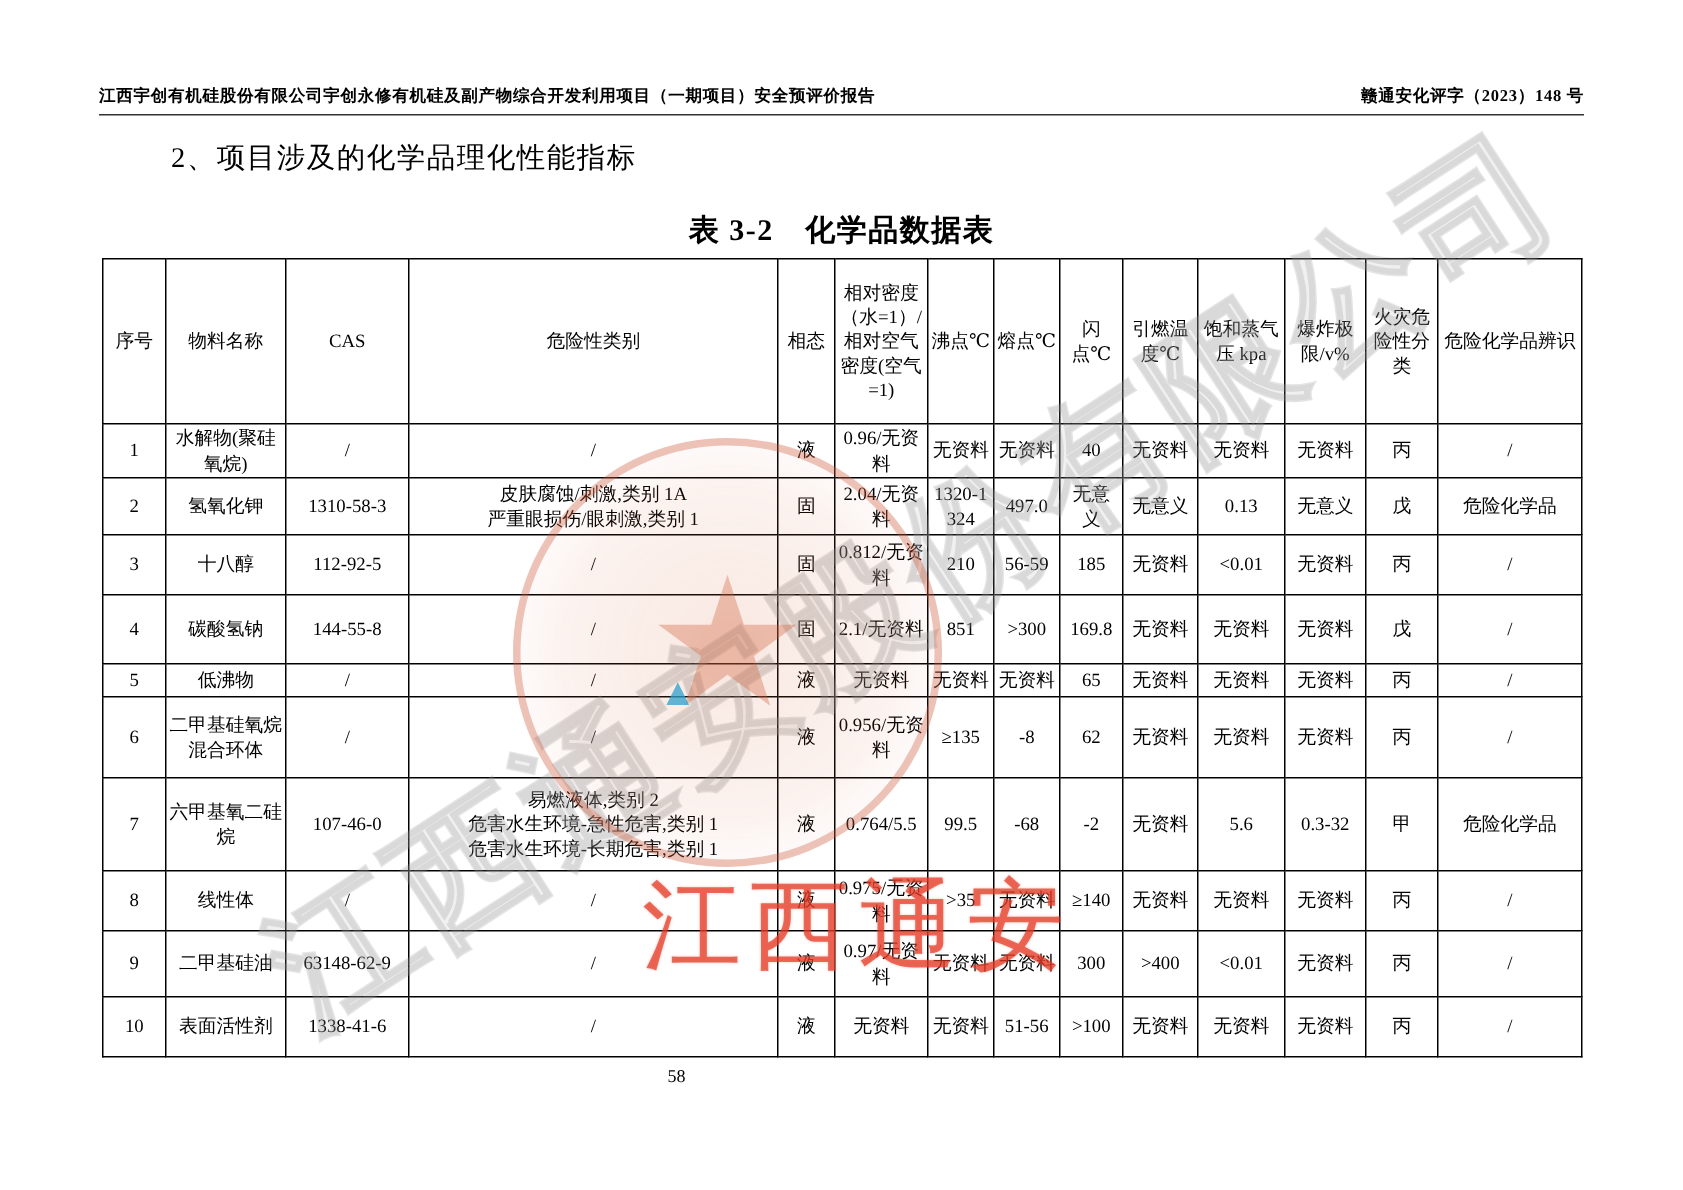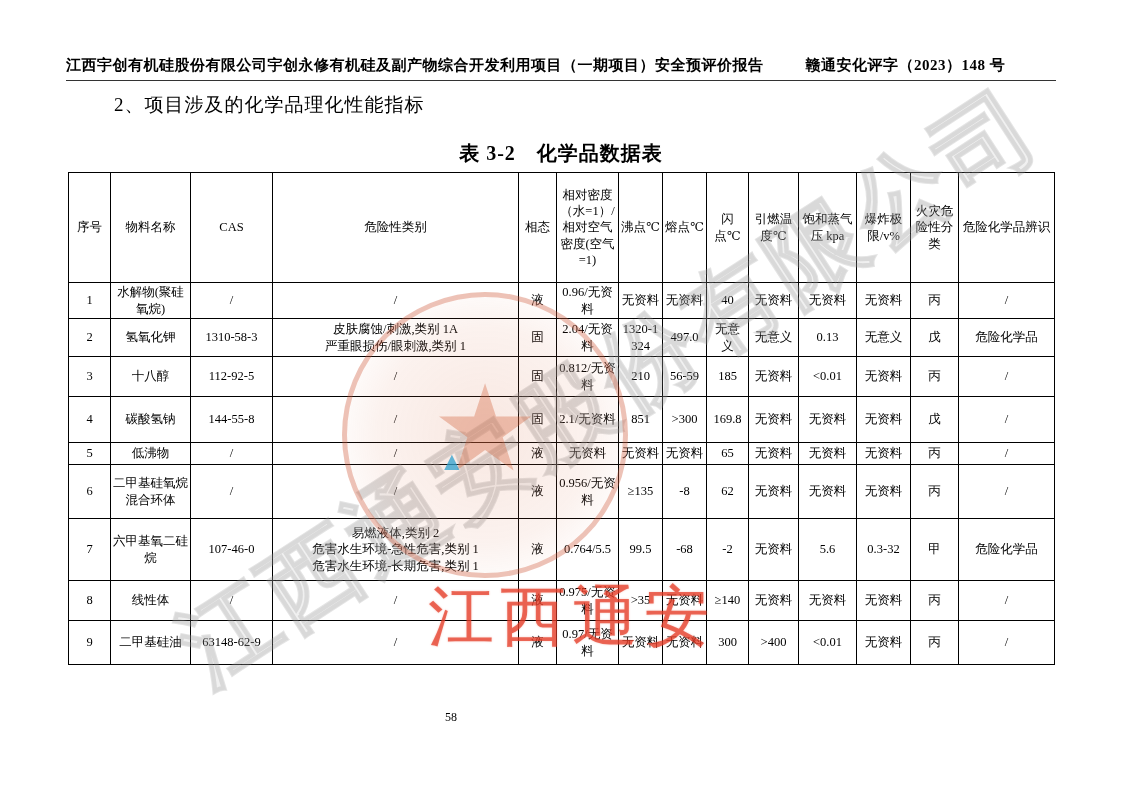--- a/index.html
+++ b/index.html
@@ -3,22 +3,22 @@
 <meta charset="utf-8">
 <style>
   html,body{margin:0;padding:0;}
   body{
     width:1122px;height:793px;background:#ffffff;position:relative;overflow:hidden;
     font-family:"Liberation Serif","DejaVu Serif",serif;color:#000;
   }
   .page-header{
     position:absolute;top:56px;left:66px;width:990px;
     border-bottom:1px solid #333;padding-bottom:5px;
-    display:flex;justify-content:flex-start;gap:42px;
-    font-size:15px;font-weight:bold;letter-spacing:.5px;white-space:nowrap;
+    display:flex;justify-content:space-between;gap:42px;
+    font-size:11px;font-weight:bold;letter-spacing:.5px;white-space:nowrap;
   }
   .section-heading{
     position:absolute;top:92px;left:114px;font-size:19px;letter-spacing:1px;
   }
   .table-title{
     position:absolute;top:140px;left:0;width:1122px;text-align:center;
     font-size:20px;font-weight:bold;letter-spacing:1px;
   }
   table.chem-table{
     position:absolute;top:172px;left:68px;width:986px;
@@ -250,20 +250,36 @@
         <td>0.97/无资料</td>
         <td>无资料</td>
         <td>无资料</td>
         <td>300</td>
         <td>&gt;400</td>
         <td>&lt;0.01</td>
         <td>无资料</td>
         <td>丙</td>
         <td>/</td>
       </tr>
+      <tr style="height: 40px;">
+        <td>10</td>
+        <td>表面活性剂</td>
+        <td>1338-41-6</td>
+        <td>/</td>
+        <td>液</td>
+        <td>无资料</td>
+        <td>无资料</td>
+        <td>51-56</td>
+        <td>&gt;100</td>
+        <td>无资料</td>
+        <td>无资料</td>
+        <td>无资料</td>
+        <td>丙</td>
+        <td>/</td>
+      </tr>
     </tbody>
 </table>
 
 <div class="page-number">58</div>
 
 <div class="wm wm-diagonal">江西通安股份有限公司</div>
 <div class="wm wm-seal">
   <span class="wm-star">★</span>
   <span class="wm-logo">▲</span>
 </div>

